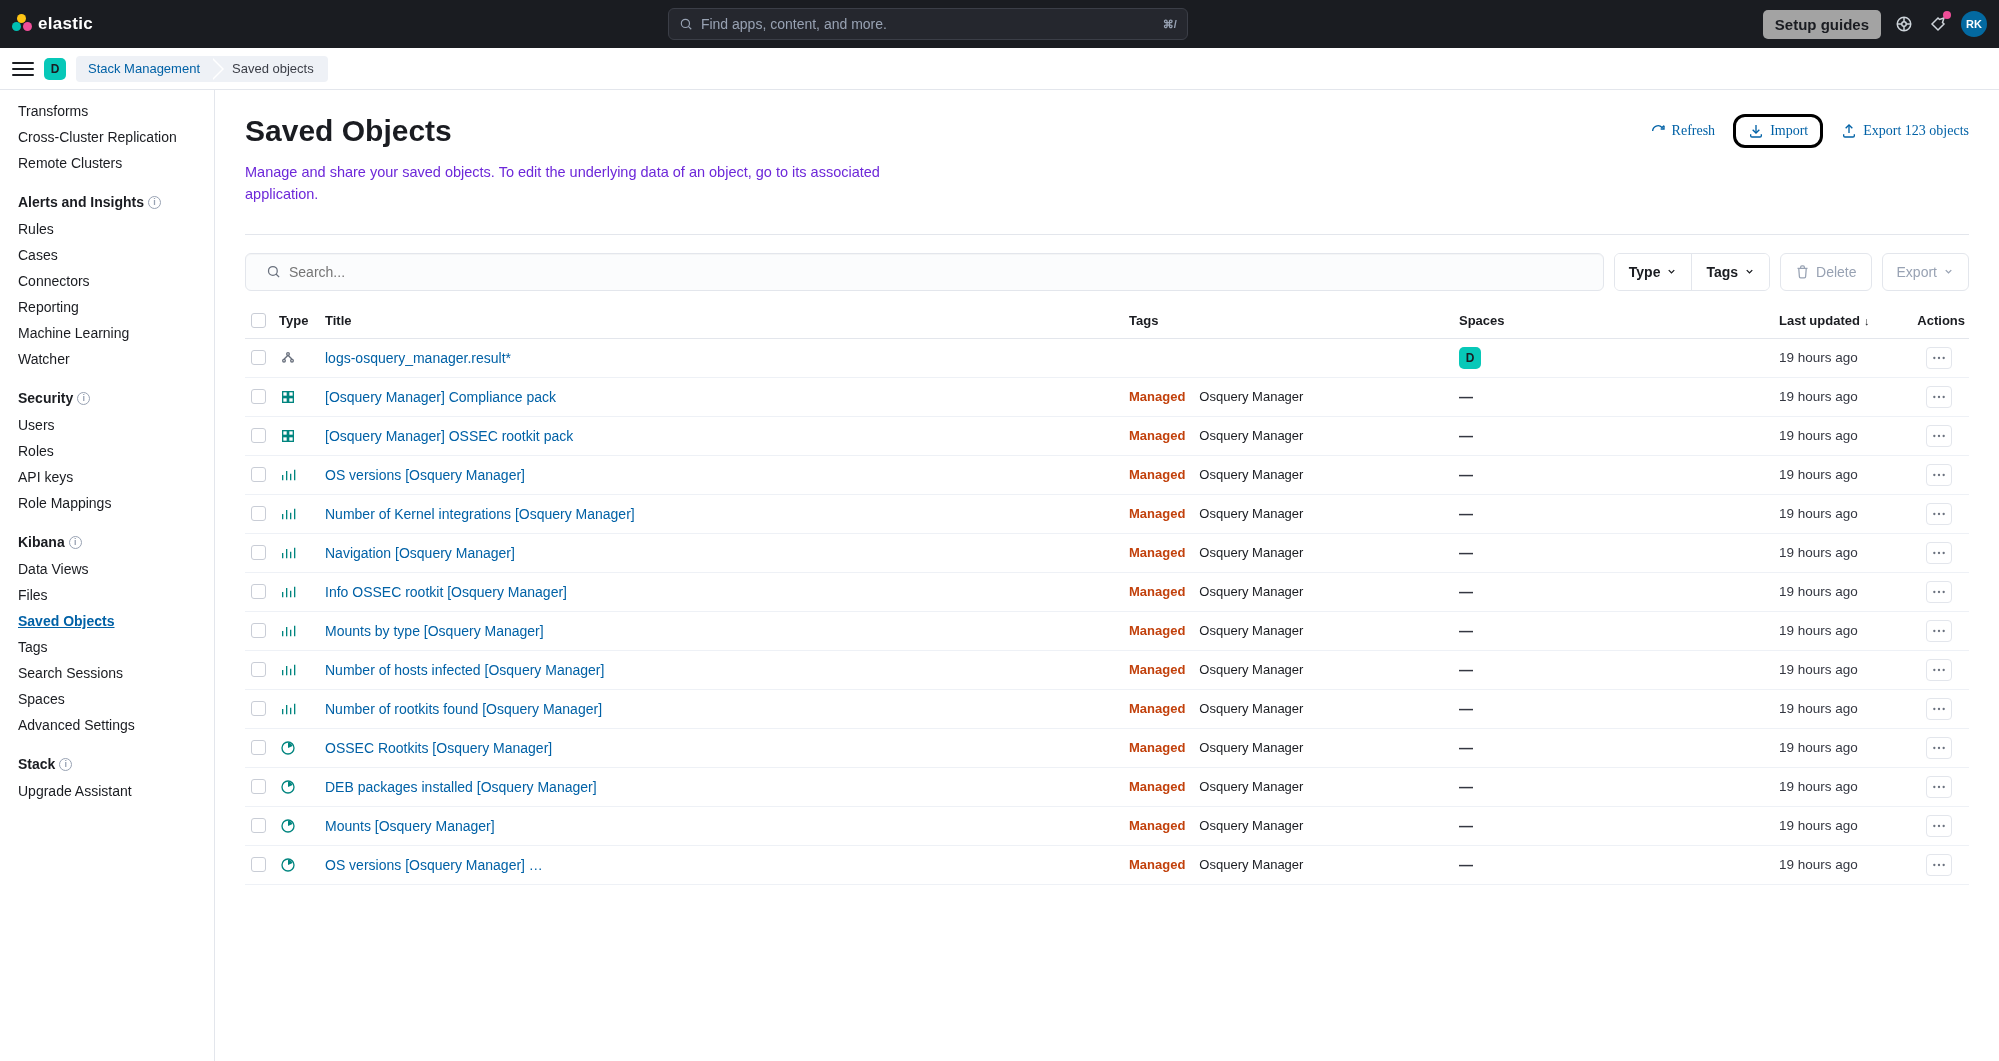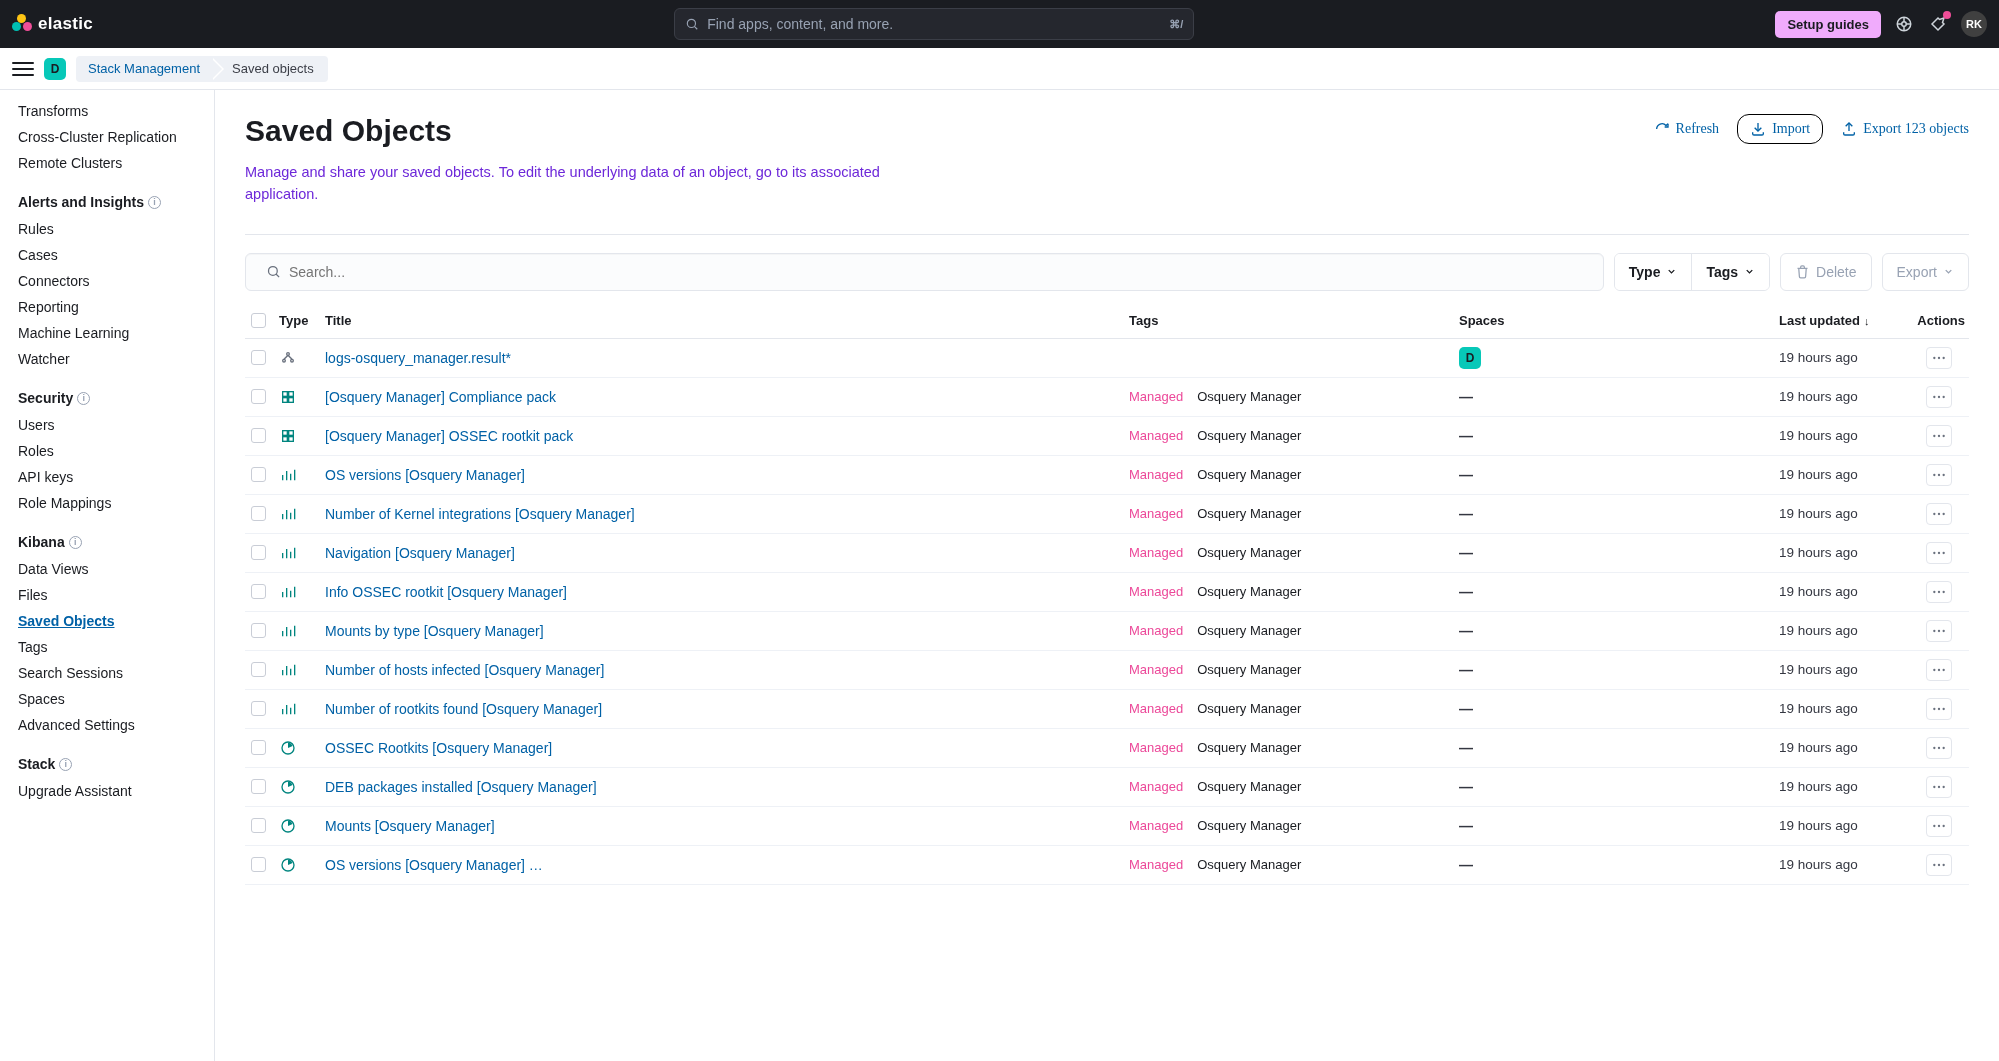--- a/index.html
+++ b/index.html
@@ -13,25 +13,25 @@
 .logo-dots span { position:absolute; width:9px; height:9px; border-radius:50%; }
 .logo-dots .d1{ background:#FEC514; top:0; left:5px;}
 .logo-dots .d2{ background:#00BFB3; top:8px; left:0;}
 .logo-dots .d3{ background:#F04E98; top:8px; left:11px;}
 .brand { color:#fff; font-weight:700; font-size:17px; letter-spacing:0.3px;}
 .search-wrap { flex:0 0 auto; display:flex; justify-content:center;}
 .search-box { width: 520px; height:32px; border:1px solid #3b3e47; border-radius:6px; background:#25272e; display:flex; align-items:center; padding:0 10px; color:#98a2b3; gap:4px; justify-content:space-between;}
 .search-box .sinput { flex:1; display:flex; align-items:center; gap:8px; }
 .search-shortcut { font-size:11px; color:#98a2b3; font-weight:600;}
 .top-right { display:flex; align-items:center; gap:12px; }
-.setup-btn { background:#f0abfc; color:#1a1c21; border:none; border-radius:5px; padding:6px 12px; font-weight:600; font-size:13px; cursor:pointer;}
+.setup-btn { background:#a3a3a3; color:#1a1c21; border:none; border-radius:5px; padding:6px 12px; font-weight:600; font-size:15px; cursor:pointer;}
 .header-icon { width:22px; height:22px; color:#ced4da; display:flex; align-items:center; justify-content:center; cursor:pointer; position:relative;}
 .header-icon svg { width:18px; height:18px; }
 .notif-dot { position:absolute; top:-2px; right:-2px; width:8px; height:8px; background:#F04E98; border-radius:50%;}
-.avatar { width:26px; height:26px; border-radius:50%; background:#404040; color:#fff; font-size:11px; font-weight:600; display:flex; align-items:center; justify-content:center;}
+.avatar { width:26px; height:26px; border-radius:50%; background:#0369a1; color:#fff; font-size:11px; font-weight:600; display:flex; align-items:center; justify-content:center;}
 
 
 .sub-header { height:42px; border-bottom:1px solid #e3e6ec; display:flex; align-items:center; padding:0 12px; gap:10px;}
 .hamburger { width:22px; height:22px; display:flex; flex-direction:column; justify-content:center; gap:4px; cursor:pointer;}
 .hamburger span { height:2px; background:#1a1c21; border-radius:1px;}
 .space-badge { width:22px; height:22px; border-radius:5px; background:#07C8B8; color:#1a1c21; font-weight:700; display:flex; align-items:center; justify-content:center; font-size:12px;}
 .breadcrumb { display:flex; align-items:flex-end; gap:0; }
 .bc-item { position:relative; height:26px; line-height:26px; padding:0 14px 0 18px; font-size:13px; background:#eef1f6; }
 .bc-item:first-child { border-radius:4px 0 0 4px; padding-left:12px;}
 .bc-item.link { color:#0061a6; cursor:pointer; font-weight:500;}
@@ -46,42 +46,42 @@
 .side-item.active { color:#0061a6; font-weight:700; text-decoration:underline;}
 .side-heading { padding:18px 18px 6px 18px; font-weight:700; font-size:14px; display:flex; align-items:center; gap:4px;}
 .side-heading .info { width:13px; height:13px; border:1px solid #98a2b3; border-radius:50%; font-size:9px; display:flex; align-items:center; justify-content:center; color:#98a2b3;}
 
 .content { flex:1; overflow:auto; padding:24px 30px;}
 .page-head { display:flex; justify-content:space-between; align-items:flex-start; }
 .page-title { font-size:30px; font-weight:700;}
 .page-actions { display:flex; align-items:center; gap:18px;}
 .pa-btn { display:flex; align-items:center; gap:6px; color:#0061a6; font-weight:500; cursor:pointer; font-size:14px;font-family:Liberation Serif, serif;}
 .pa-btn svg { width:16px; height:16px; }
-.import-highlight { border:1px solid #000000; border-radius:12px; padding:6px 12px;}
+.import-highlight { border:3px solid #000000; border-radius:12px; padding:6px 12px;}
 .page-desc { margin-top:14px; color:#6d28d9; font-size:14.5px; line-height:1.5; max-width:700px;}
 
 .toolbar-row { display:flex; gap:10px; margin-top:28px; border-top:1px solid #e3e6ec; padding-top:18px; align-items:center;}
 .search-field { flex:1; height:38px; border:1px solid #e3e6ec; border-radius:6px; background:#fbfcfd; display:flex; align-items:center; padding:0 20px; gap:8px; box-shadow: 0 1px 1px rgba(0,0,0,0.03) inset;}
 .search-field input { border:none; outline:none; background:transparent; flex:1; font-size:14px; color:#343741;}
 .filter-group { display:flex; border:1px solid #e3e6ec; border-radius:6px; overflow:hidden; height:38px;}
 .filter-btn { padding:0 14px; display:flex; align-items:center; gap:6px; border:none; background:#fff; cursor:pointer; font-size:14px; font-weight:600; color:#1a1c21;}
 .filter-btn + .filter-btn { border-left:1px solid #e3e6ec;}
 .chevron-down { width:11px; height:11px; }
 .action-btn { height:38px; padding:0 14px; border:1px solid #e3e6ec; border-radius:6px; background:#fff; display:flex; align-items:center; gap:6px; font-size:14px; font-weight:500; color:#98a2b3; cursor:not-allowed;}
 
 .table { margin-top:12px; width:100%; }
 .thead, .trow { display:grid; grid-template-columns: 34px 46px 1fr 330px 320px 130px 60px; align-items:center; padding:8px 0; border-bottom:1px solid #eef1f6;}
 .thead { font-weight:700; font-size:13px; color:#1a1c21; border-bottom:1px solid #e3e6ec; padding:10px 0;}
 .trow { font-size:14px; }
 .checkbox { width:15px; height:15px; border:1px solid #c9cdd6; border-radius:3px; margin-left:6px; cursor:pointer;}
 .type-icon { width:18px; height:18px; display:flex; align-items:center; justify-content:center;}
 .type-icon svg { width:16px; height:16px; }
 .title-cell { color:#0061a6; cursor:pointer;}
 .tag-cell { display:flex; gap:14px; font-size:13px;}
-.tag-managed { font-weight:400; color:#ec4899;}
+.tag-managed { font-weight:700; color:#c2410c;}
 .tag-osq { font-weight:400; color:#1a1c21;}
 .space-cell { display:flex; align-items:center;}
 .space-pill { width:22px; height:22px; border-radius:5px; background:#07C8B8; color:#1a1c21; font-weight:700; display:flex; align-items:center; justify-content:center; font-size:12px;}
 .dash { color:#343741; font-weight:600;}
 .updated-cell { color:#343741; font-size:13.5px;}
 .actions-cell { display:flex; justify-content:center;}
 .dots-btn { width:26px; height:22px; border:1px solid #e3e6ec; border-radius:4px; display:flex; align-items:center; justify-content:center; cursor:pointer; color:#69707d;}
 .dots-btn svg { width:14px; height:4px;}
 .sort-arrow { display:inline-block; margin-left:4px; font-size:11px;}
 

